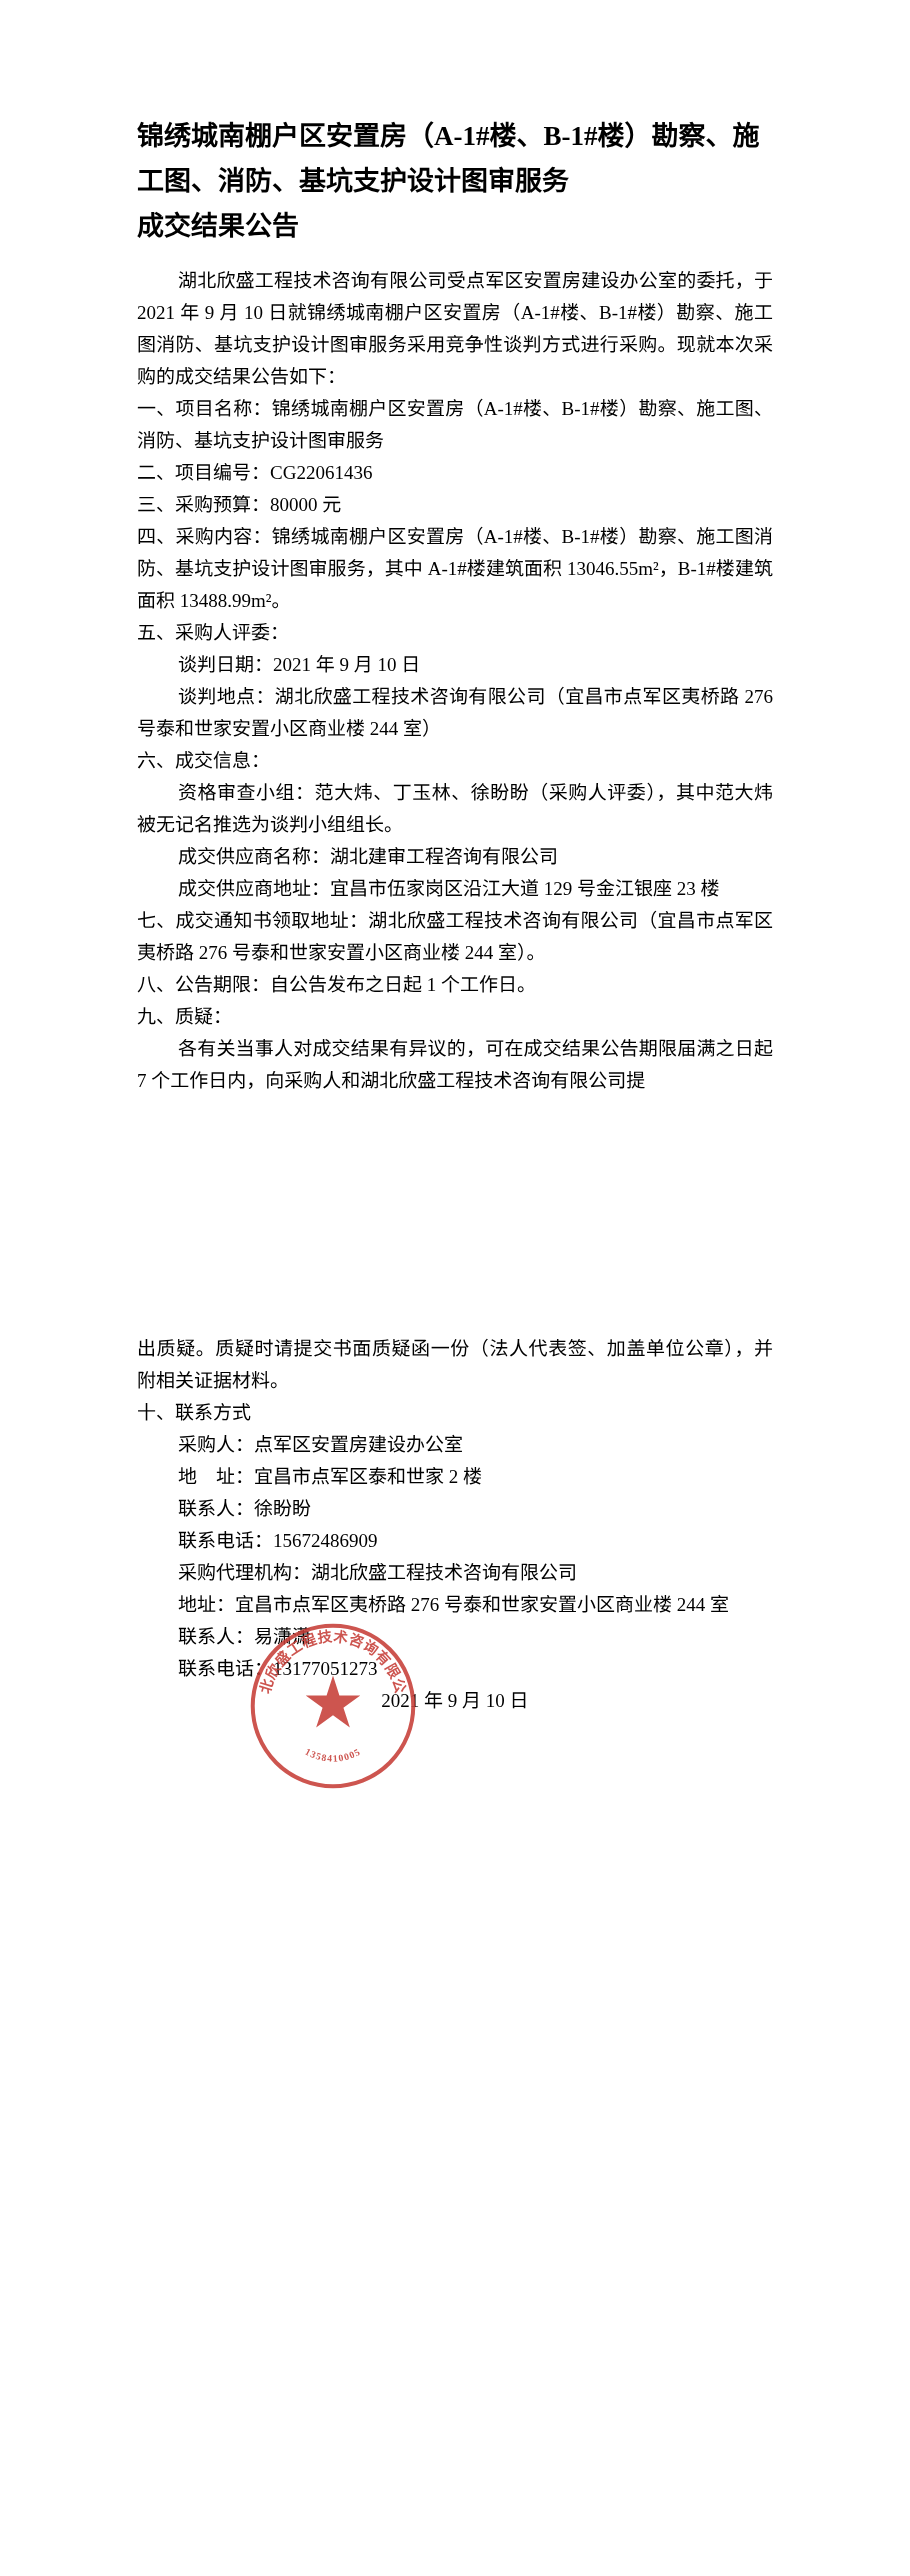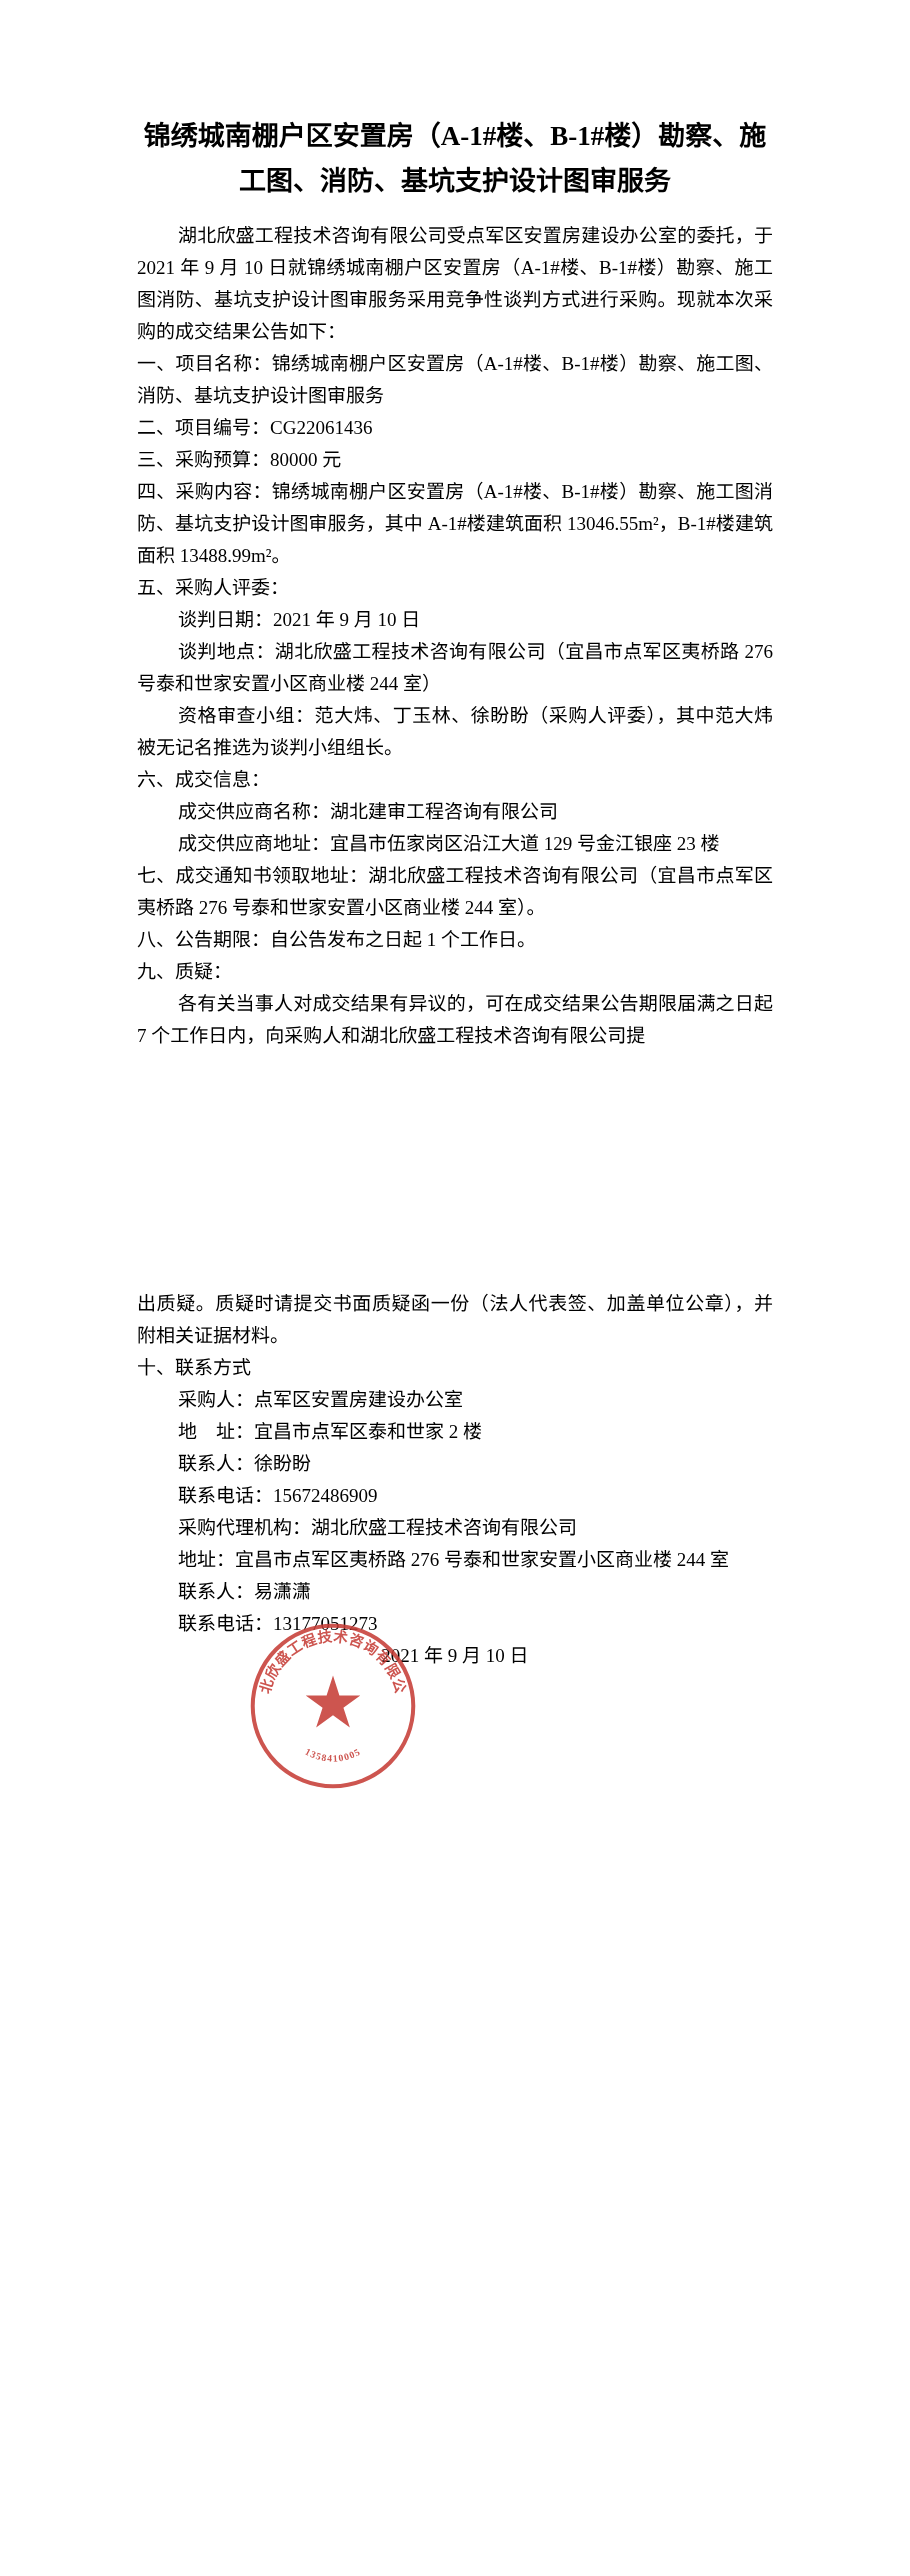--- a/index.html
+++ b/index.html
@@ -19,21 +19,21 @@
   .content {
     position: absolute;
     left: 137px;
     top: 114px;
     width: 636px;
   }
   .doc-title {
     font-size: 27px;
     line-height: 45px;
     font-weight: 700;
-    text-align: center;
+    text-align: left;
   }
   .doc-title .t-line { white-space: nowrap; }
   .doc-body {
     margin-top: 16px;
     font-size: 19px;
     line-height: 32px;
     text-align: justify;
   }
   .para { margin: 0; }
   .para.indent { text-indent: 41px; }
@@ -59,33 +59,34 @@
 </head>
 <body>
 
 <div class="page">
 
   <div class="content">
 
     <div class="doc-title">
       <div class="t-line">锦绣城南棚户区安置房（A-1#楼、B-1#楼）勘察、施</div>
       <div class="t-line">工图、消防、基坑支护设计图审服务</div>
+      <div class="t-line">成交结果公告</div>
     </div>
 
     <div class="doc-body">
       <p class="para indent">湖北欣盛工程技术咨询有限公司受点军区安置房建设办公室的委托，于 2021 年 9 月 10 日就锦绣城南棚户区安置房（A-1#楼、B-1#楼）勘察、施工图消防、基坑支护设计图审服务采用竞争性谈判方式进行采购。现就本次采购的成交结果公告如下：</p>
       <p class="para">一、项目名称：锦绣城南棚户区安置房（A-1#楼、B-1#楼）勘察、施工图、消防、基坑支护设计图审服务</p>
       <p class="para">二、项目编号：CG22061436</p>
       <p class="para">三、采购预算：80000 元</p>
       <p class="para">四、采购内容：锦绣城南棚户区安置房（A-1#楼、B-1#楼）勘察、施工图消防、基坑支护设计图审服务，其中 A-1#楼建筑面积 13046.55m²，B-1#楼建筑面积 13488.99m²。</p>
       <p class="para">五、采购人评委：</p>
       <p class="para indent">谈判日期：2021 年 9 月 10 日</p>
       <p class="para indent">谈判地点：湖北欣盛工程技术咨询有限公司（宜昌市点军区夷桥路 276 号泰和世家安置小区商业楼 244 室）</p>
+      <p class="para">六、成交信息：</p>
       <p class="para indent">资格审查小组：范大炜、丁玉林、徐盼盼（采购人评委），其中范大炜被无记名推选为谈判小组组长。</p>
-      <p class="para">六、成交信息：</p>
       <p class="para indent">成交供应商名称：湖北建审工程咨询有限公司</p>
       <p class="para indent">成交供应商地址：宜昌市伍家岗区沿江大道 129 号金江银座 23 楼</p>
       <p class="para">七、成交通知书领取地址：湖北欣盛工程技术咨询有限公司（宜昌市点军区夷桥路 276 号泰和世家安置小区商业楼 244 室）。</p>
       <p class="para">八、公告期限：自公告发布之日起 1 个工作日。</p>
       <p class="para">九、质疑：</p>
       <p class="para indent">各有关当事人对成交结果有异议的，可在成交结果公告期限届满之日起 7 个工作日内，向采购人和湖北欣盛工程技术咨询有限公司提</p>
       <div class="page-gap"></div>
       <p class="para">出质疑。质疑时请提交书面质疑函一份（法人代表签、加盖单位公章），并附相关证据材料。</p>
       <p class="para">十、联系方式</p>
       <p class="para indent">采购人：点军区安置房建设办公室</p>

